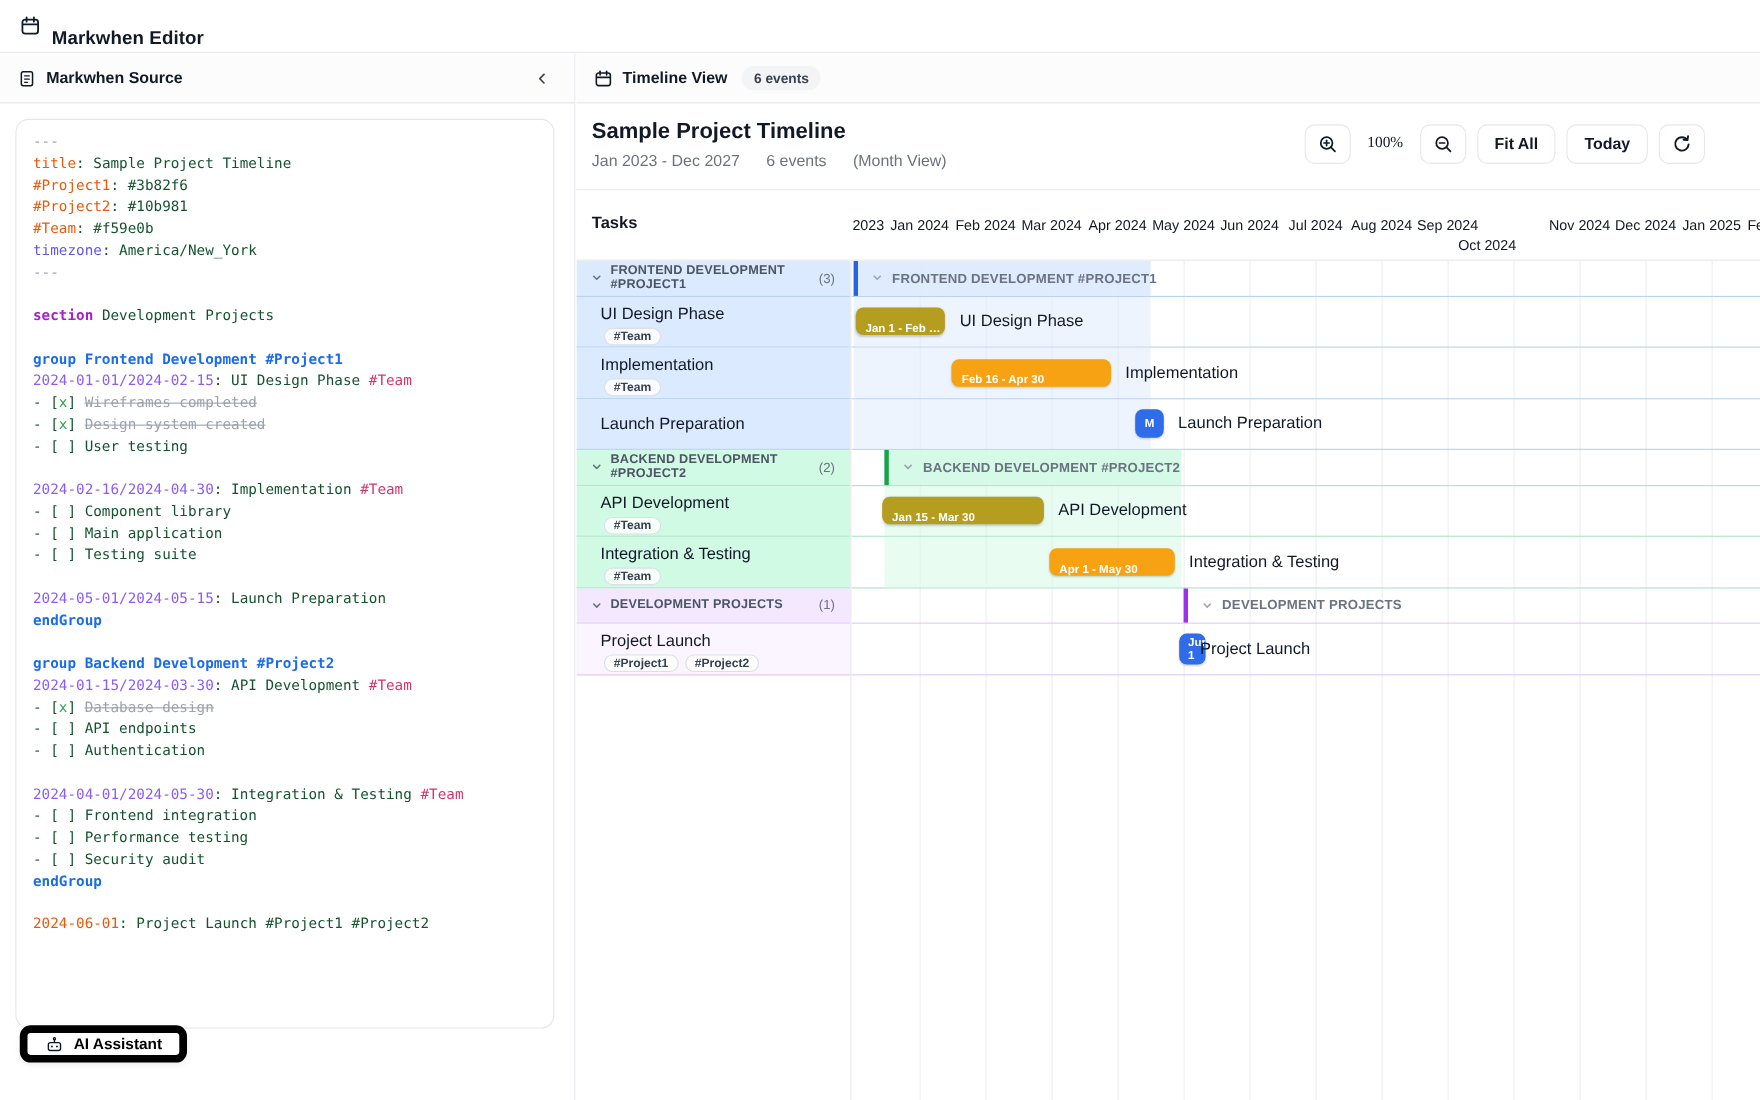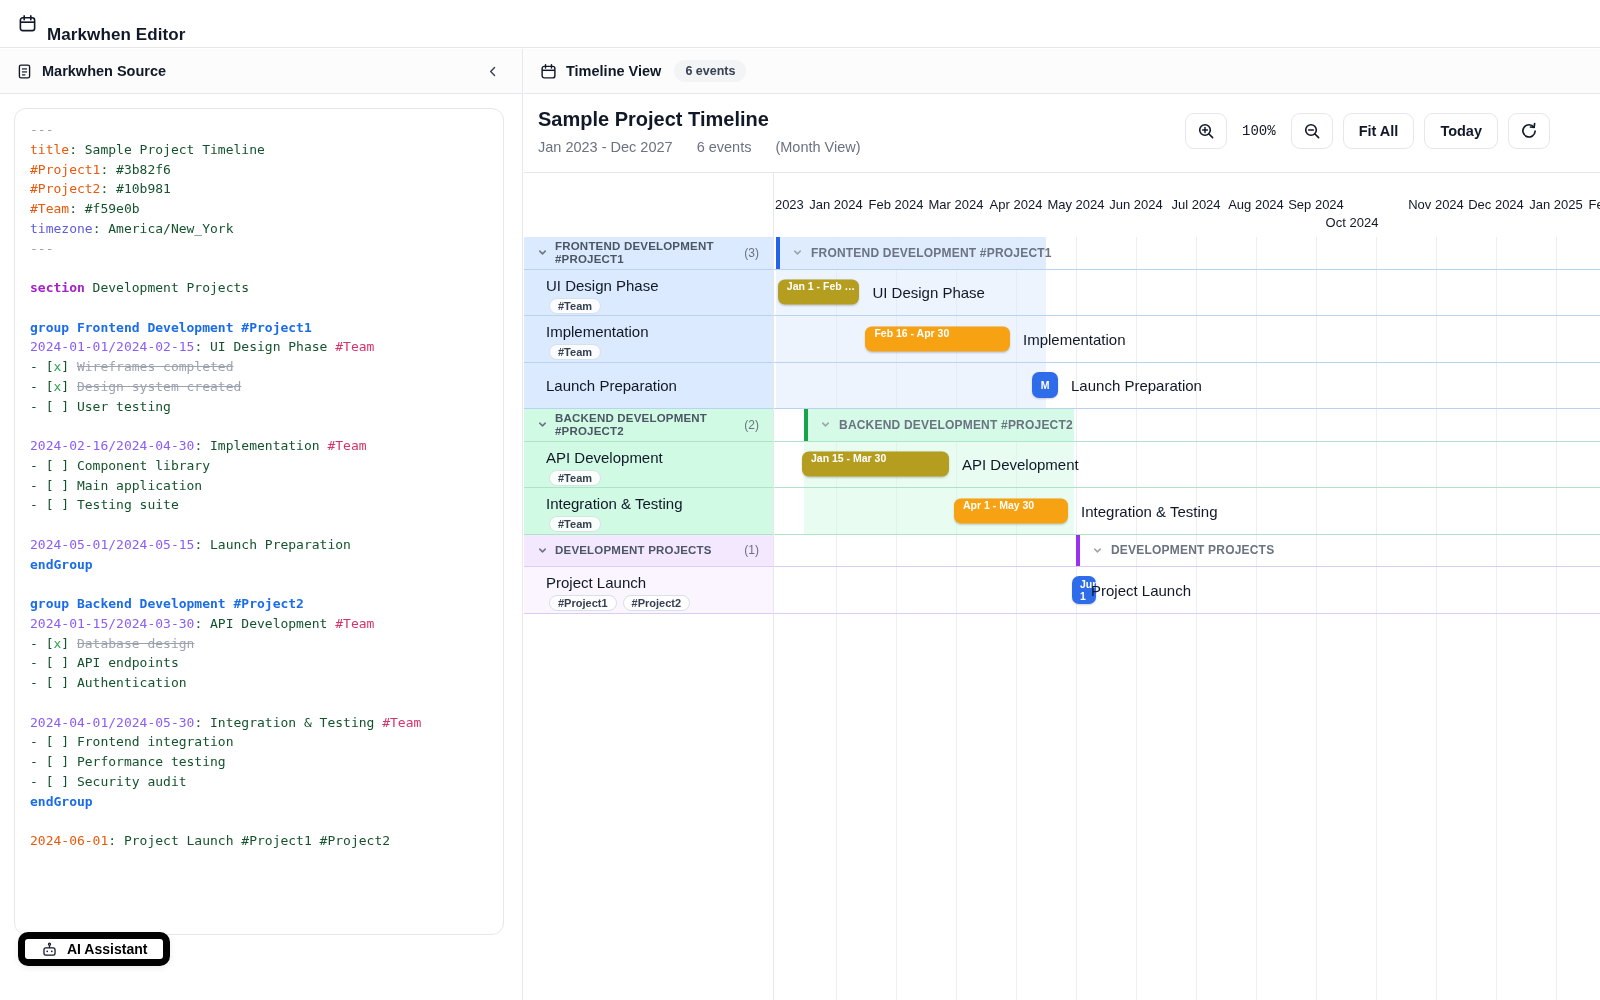--- a/index.html
+++ b/index.html
@@ -47,21 +47,21 @@
     font-family:"Liberation Sans", sans-serif; }
 
   
   .tl-header { position:absolute; top:46px; left:0; right:0; height:78px; border-bottom:1px solid #e5e7eb; padding:13px 0 0 14px; }
   .tl-title { font-size:20px; font-weight:800; }
   .tl-sub { margin-top:8px; display:flex; gap:24px; font-size:14.5px; color:#6b7280; }
   .controls { position:absolute; right:50px; top:18px; display:flex; align-items:center; gap:10px; }
   .btn { height:36px; border:1px solid #e5e7eb; border-radius:9px; background:#fff; display:flex; align-items:center; justify-content:center;
     padding:0 15px; font-size:14.5px; font-weight:600; color:#111827; cursor:pointer; font-family:"Liberation Sans", sans-serif; }
   .btn.icon-btn { width:42px; padding:0; }
-  .zoom-level { font-family:Liberation Mono, monospace; font-size:14px; color:#111827; padding:0 5px;text-align:center; }
+  .zoom-level { font-family:Liberation Serif, serif; font-size:14px; color:#111827; padding:0 5px;text-align:center; }
 
   
   .tl-body { position:absolute; top:124px; left:0; right:0; bottom:0; overflow:hidden; }
   .months-head { position:absolute; top:0; left:0; right:0; height:64px; border-bottom:1px solid #e5e7eb; background:#fff; z-index:3; }
   .tasks-label { position:absolute; left:14px; top:21px; font-size:15px; font-weight:700; }
   .canvas { position:absolute; left:249px; top:0; right:0; bottom:0; overflow:hidden; border-left:1px solid #e5e7eb; }
   .month-label { position:absolute; top:24px; transform:translateX(-50%); font-size:13px; font-weight:500; color:#111827; white-space:nowrap; z-index:4; }
   .gridline { position:absolute; top:64px; bottom:0; width:1px; background:#eceef1; }
   .tasks-col { position:absolute; left:0; top:0; width:249px; bottom:0; }
 
@@ -74,21 +74,21 @@
   .tcell .et { font-size:15px; font-weight:500; color:#111827; line-height:19px; }
   .tags { margin-top:3px; margin-left:3px; display:flex; gap:6px; }
   .pill { display:inline-flex; align-items:center; padding:1px 8px; border-radius:999px; background:rgba(255,255,255,.85);
     border:1px solid #d9e0e8; font-size:11px; font-weight:600; color:#374151; white-space:nowrap; }
 
   .lane { position:absolute; left:0; right:0; }
   .lane-band { position:absolute; top:0; bottom:0; }
   .lane-accent { position:absolute; top:0; bottom:0; width:4px; }
   .lane-glabel { position:absolute; top:50%; transform:translateY(-50%); display:flex; align-items:center; gap:8px;
     font-size:12px; font-weight:700; color:#6b7280; letter-spacing:.2px; white-space:nowrap; }
-  .bar { position:absolute; top:50%; transform:translateY(-50%); height:25px; border-radius:7px; display:flex; align-items:flex-start;
+  .bar { position:absolute; top:50%; transform:translateY(-50%); height:25px; border-radius:7px; display:flex; align-items:flex-end;
     padding:0 9px; font-size:10.5px; font-weight:700; color:#fff; white-space:nowrap; overflow:hidden;
     box-shadow:0 1px 2px rgba(0,0,0,.18); cursor:pointer; }
   .marker { position:absolute; top:50%; transform:translateY(-50%); border-radius:7px; display:flex; align-items:center; justify-content:center;
     font-size:10.5px; font-weight:700; color:#fff; overflow:hidden; box-shadow:0 1px 2px rgba(0,0,0,.18); cursor:pointer; }
   .marker.clip { justify-content:flex-start; padding-left:8px; }
   .lane-elabel { position:absolute; top:50%; transform:translateY(-50%); font-size:15px; font-weight:500; color:#111827; white-space:nowrap; }
 </style>
 </head>
 <body>
 
@@ -173,20 +173,23 @@
       <button class="btn icon-btn">
         <svg width="18" height="18" viewBox="0 0 18 18">
           <path d="M13.9 5.2 A6.1 6.1 0 1 0 15.1 9.2" fill="none" stroke="#111827" stroke-width="1.7" stroke-linecap="round"></path>
           <polyline points="14.6,1.7 14.1,5.4 10.5,5.0" fill="none" stroke="#111827" stroke-width="1.7" stroke-linecap="round" stroke-linejoin="round"></polyline>
         </svg>
       </button>
     </div>
   </div>
 
   <div class="tl-body">
+    <div class="months-head">
+      <span class="tasks-label">Tasks</span>
+    </div>
     <div class="tasks-col" id="tasks">
         <div class="tcell tg" style="top: 64px; height: 32.5px; background: rgb(219, 234, 254); border-bottom: 1px solid rgb(185, 210, 238);">
           <svg width="11" height="11" viewBox="0 0 12 12" style="flex:0 0 auto">
             <path d="M3 4.5l3 3 3-3" fill="none" stroke="#6b7280" stroke-width="1.6" stroke-linecap="round" stroke-linejoin="round"></path>
           </svg>
           <span class="gl">FRONTEND DEVELOPMENT #PROJECT1</span>
           <span class="gc">(3)</span>
         </div>
         <div class="tcell te" style="top: 96.5px; height: 46.5px; background: rgb(219, 234, 254); border-bottom: 1px solid rgb(185, 210, 238);">
           <div class="et">UI Design Phase</div>

